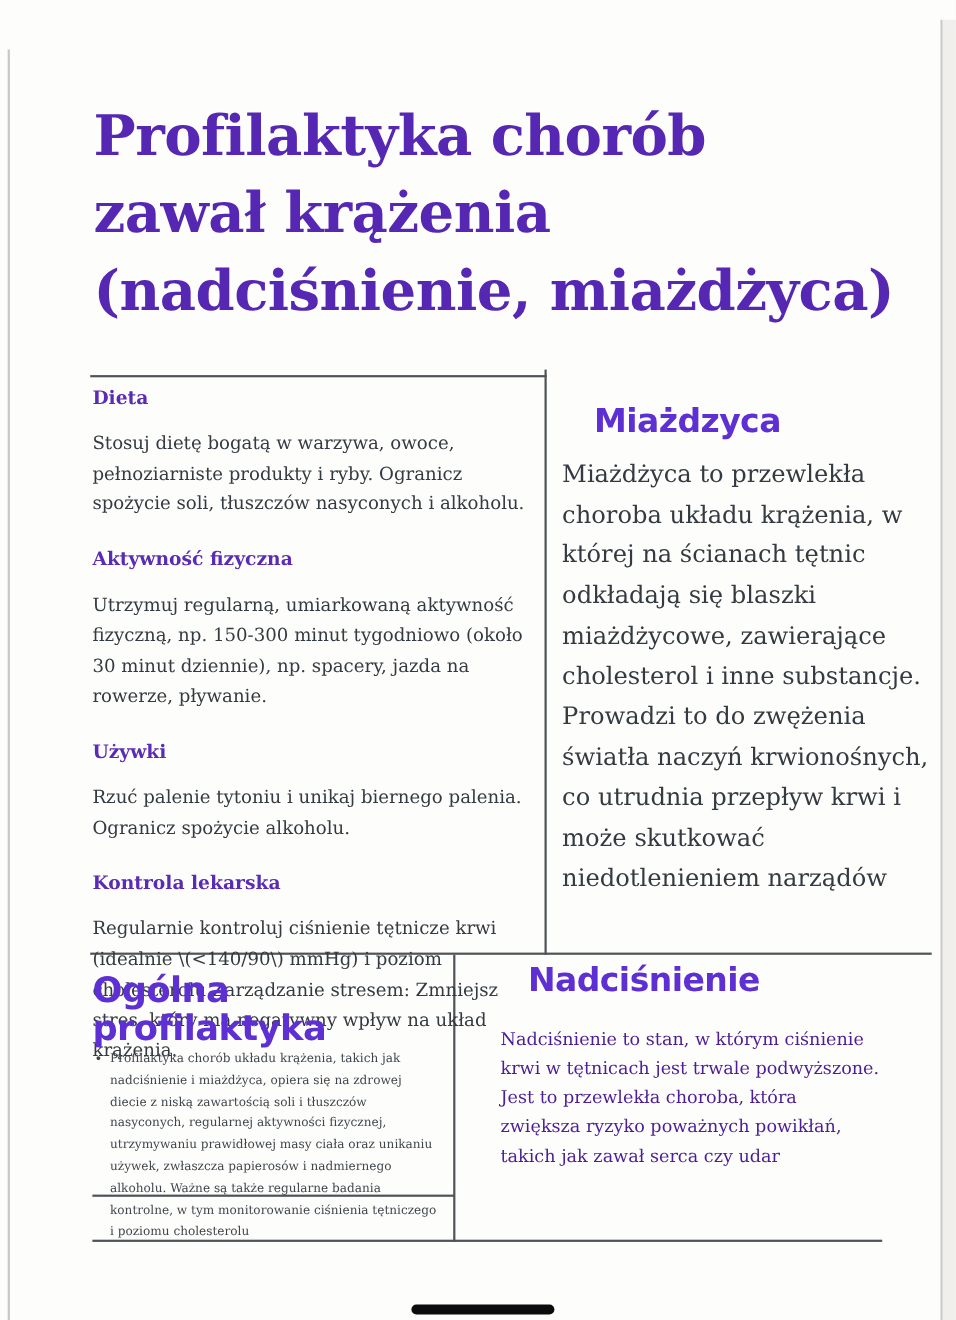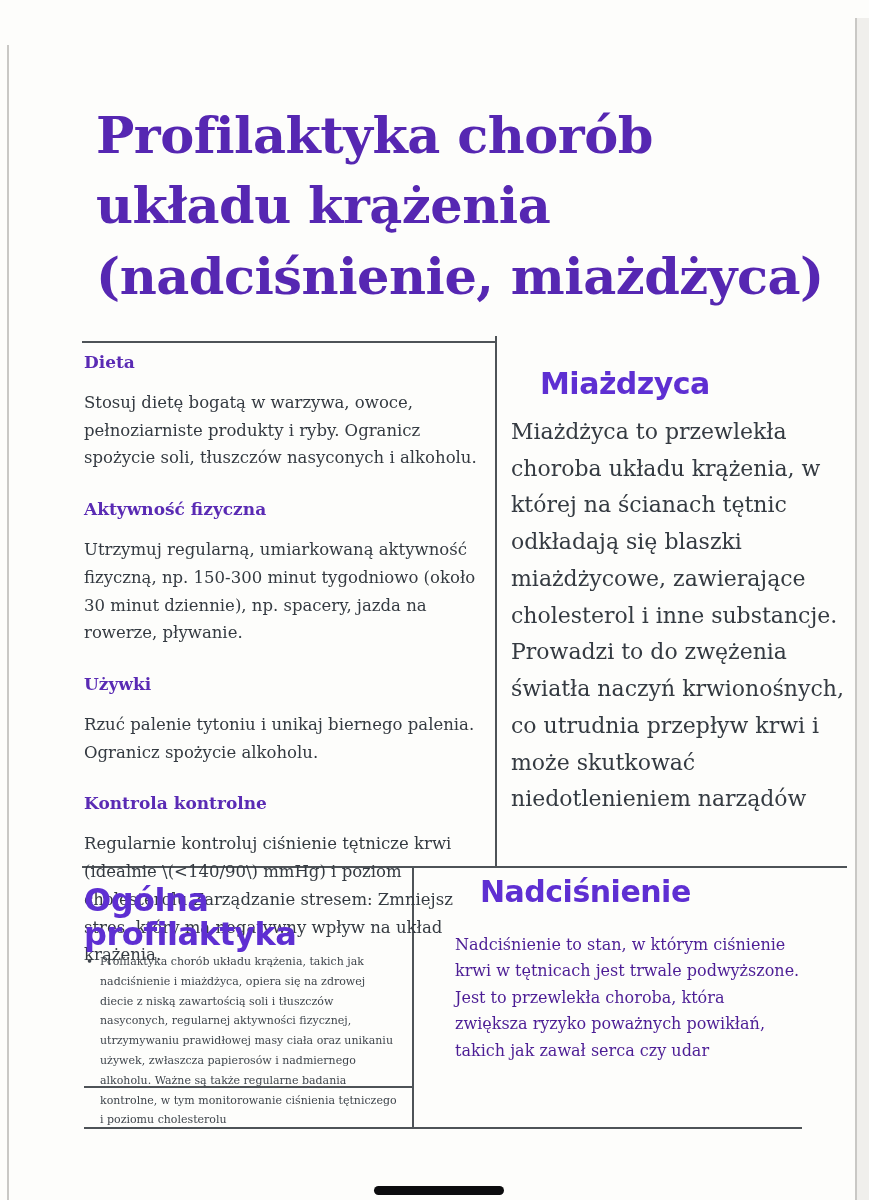--- a/index.html
+++ b/index.html
@@ -105,23 +105,23 @@
 </style>
 </head>
 <body>
 
 <div class="page">
 
   <div class="edge edge-left"></div>
   <div class="edge edge-right"></div>
   <div class="edge-strip"></div>
 
-  <h1 class="title" style="margin:16px;">
+  <h1 class="title" style="margin:5px;">
     <span>Profilaktyka chorób</span>
-    <span>układu krążenia</span>
+    <span>zawał krążenia</span>
     <span>(nadciśnienie, miażdżyca)</span>
   </h1>
 
   <div class="line hline-top"></div>
   <div class="line vline-mid"></div>
   <div class="line hline-mid"></div>
   <div class="line vline-bottom"></div>
   <div class="line hline-left-cell"></div>
   <div class="line hline-bottom"></div>
 
@@ -136,21 +136,21 @@
       <h3>Aktywność fizyczna</h3>
       <p>Utrzymuj regularną, umiarkowaną aktywność fizyczną, np. 150-300 minut tygodniowo (około 30 minut dziennie), np. spacery, jazda na rowerze, pływanie.</p>
     </div>
 
     <div class="lsec">
       <h3>Używki</h3>
       <p>Rzuć palenie tytoniu i unikaj biernego palenia. Ogranicz spożycie alkoholu.</p>
     </div>
 
     <div class="lsec">
-      <h3>Kontrola kontrolne</h3>
+      <h3>Kontrola lekarska</h3>
       <p>Regularnie kontroluj ciśnienie tętnicze krwi (idealnie \(&lt;140/90\) mmHg) i poziom cholesterolu.Zarządzanie stresem: Zmniejsz stres, który ma negatywny wpływ na układ krążenia.</p>
     </div>
 
   </div>
 
   <div class="miazdzyca-head">Miażdzyca</div>
   <div class="miazdzyca-body">Miażdżyca to przewlekła choroba układu krążenia, w której na ścianach tętnic odkładają się blaszki miażdżycowe, zawierające cholesterol i inne substancje. Prowadzi to do zwężenia światła naczyń krwionośnych, co utrudnia przepływ krwi i może skutkować niedotlenieniem narządów</div>
 
   <div class="ogolna-head">
     <span>Ogólna</span>

